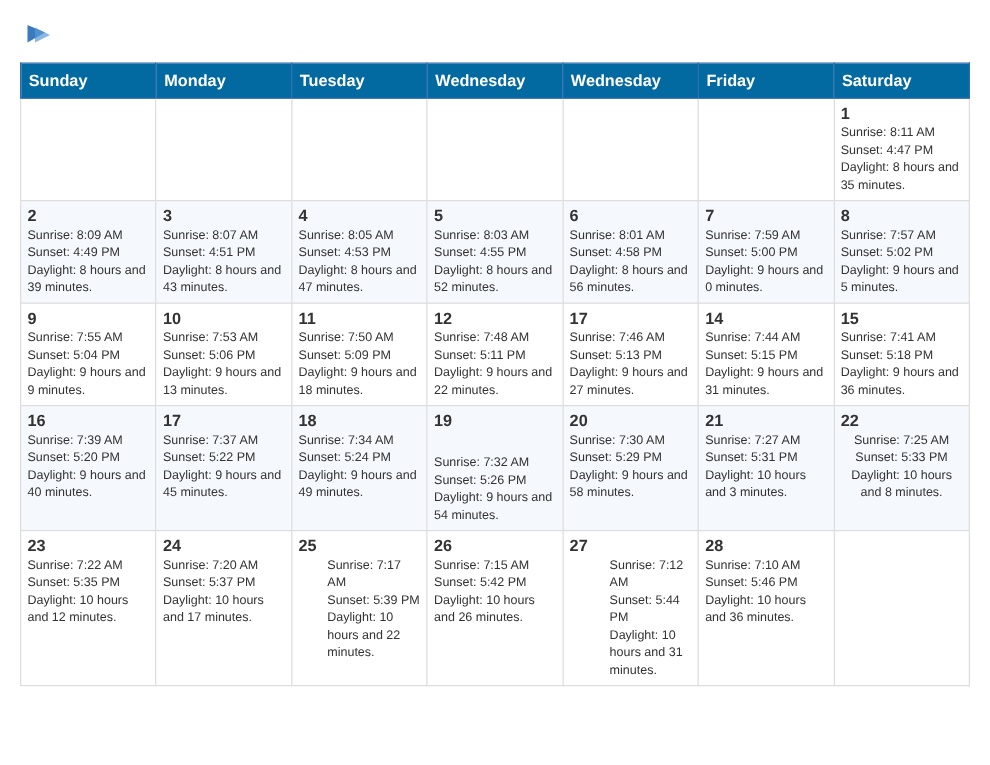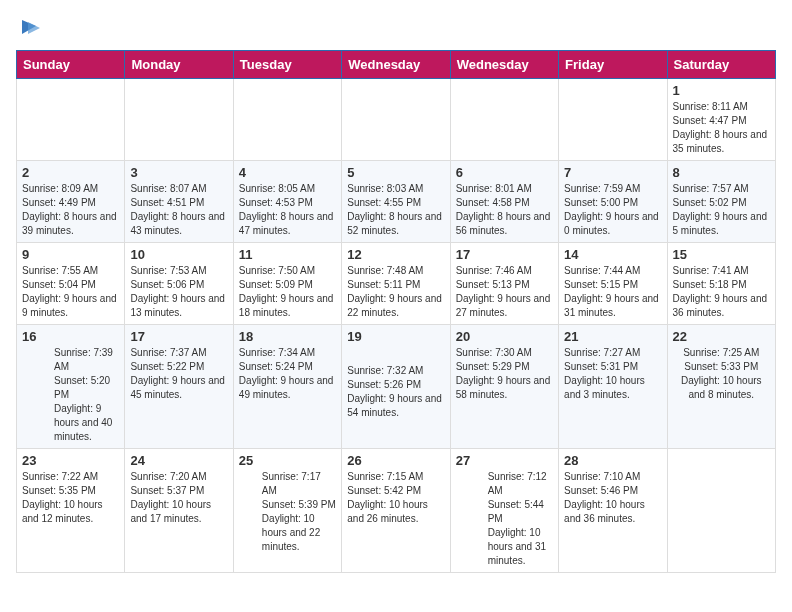--- a/index.html
+++ b/index.html
@@ -58,21 +58,21 @@
     .location-title {
       font-size: 15px;
       color: #555;
     }
     .calendar {
       width: 100%;
       border-collapse: collapse;
       border: 1px solid #ccc;
     }
     .calendar th {
-      background-color: #be185d;
+      background-color: #0369a1;
       color: #fff;
       font-size: 13px;
       font-weight: bold;
       padding: 6px 6px;
       text-align: left;
       border: 1px solid #2a6aaf;
     }
     .calendar td {
       vertical-align: top;
       border: 1px solid #ddd;
@@ -234,21 +234,21 @@
         <td>
           <span class="day-num">15</span>
           <div class="day-info" style="white-space: pre-line;">Sunrise: 7:41 AM
 Sunset: 5:18 PM
 Daylight: 9 hours and 36 minutes.</div>
         </td>
       </tr>
       <tr>
         <td>
           <span class="day-num">16</span>
-          <div class="day-info" style="white-space: pre-line; margin-left: 32px;">Sunrise: 7:39 AM
+          <div class="day-info" style="white-space: pre-line;">Sunrise: 7:39 AM
 Sunset: 5:20 PM
 Daylight: 9 hours and 40 minutes.</div>
         </td>
         <td>
           <span class="day-num">17</span>
           <div class="day-info" style="white-space: pre-line;">Sunrise: 7:37 AM
 Sunset: 5:22 PM
 Daylight: 9 hours and 45 minutes.</div>
         </td>
         <td>

